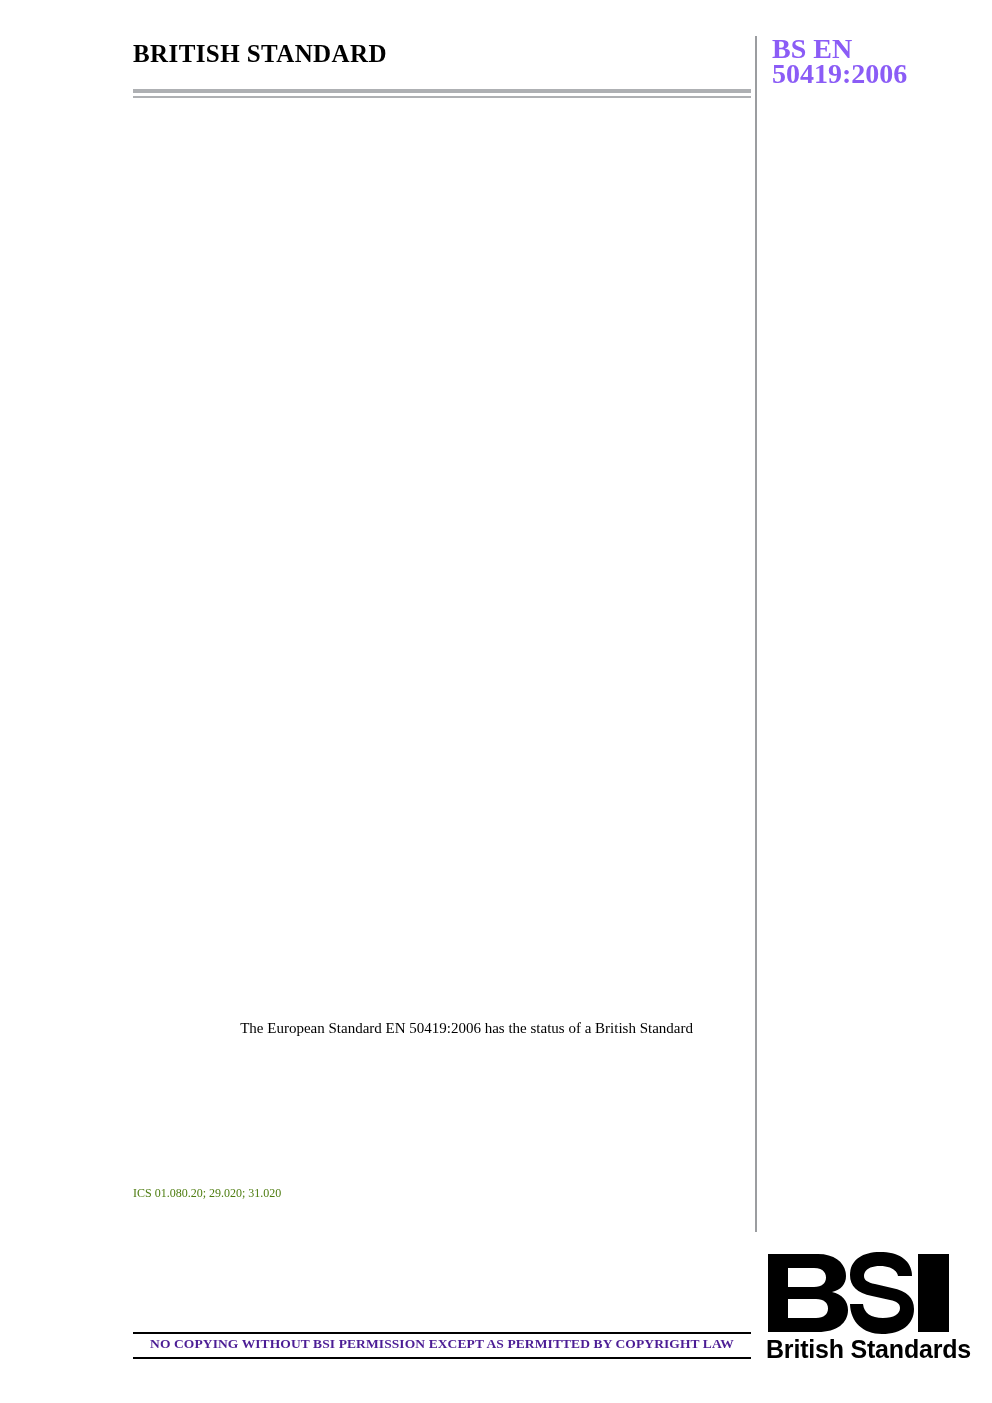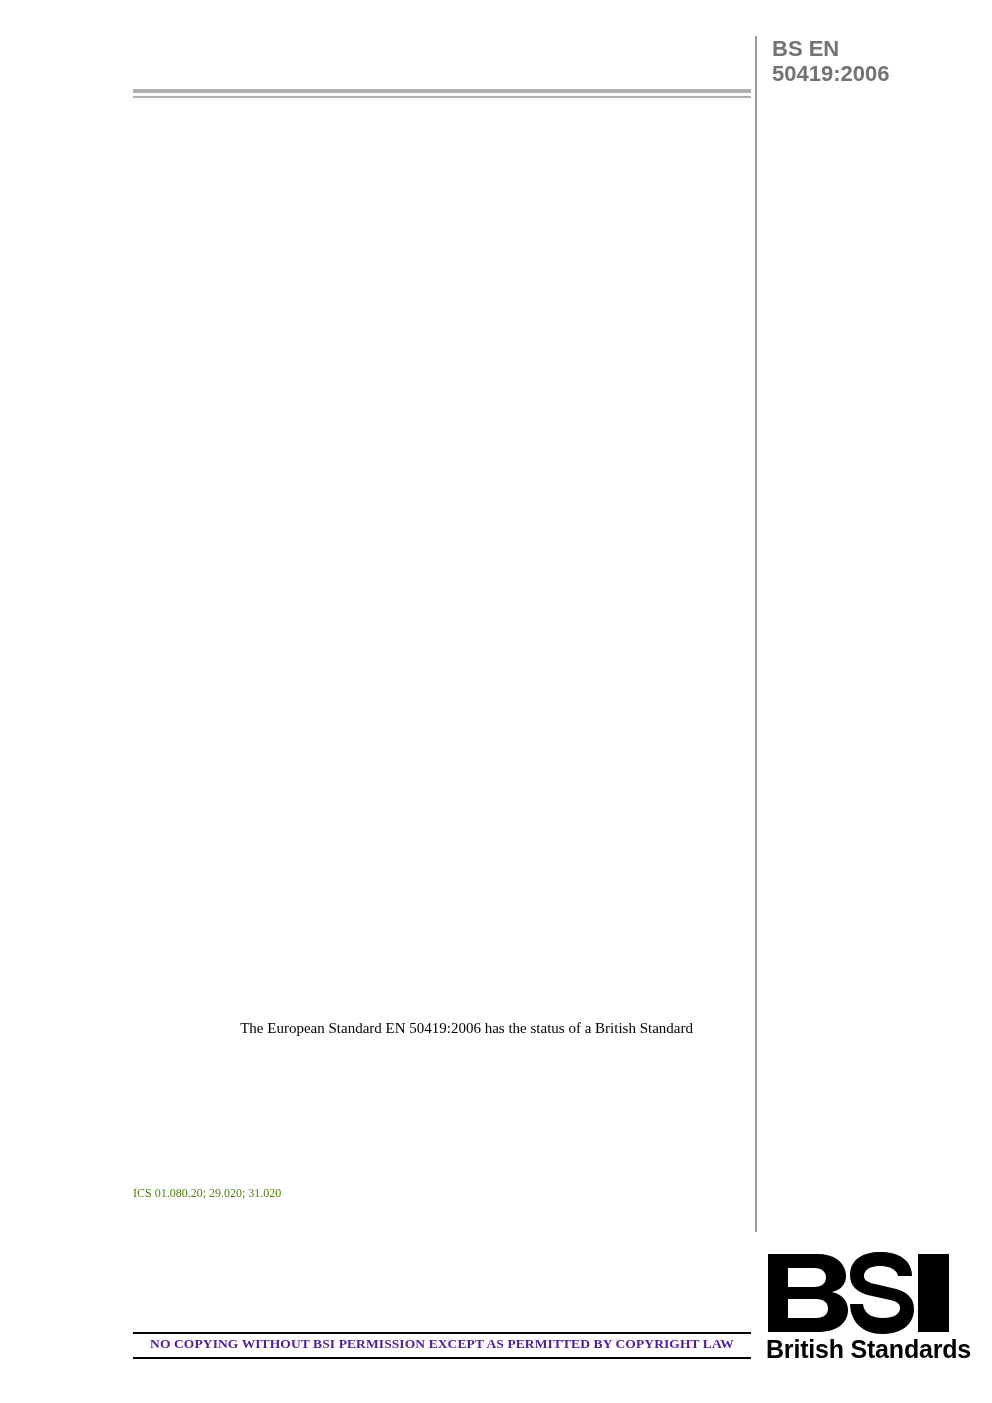--- a/index.html
+++ b/index.html
@@ -36,25 +36,25 @@
     font-weight: bold;
     font-size: 25px;
     letter-spacing: 0.4px;
     color: #000;
     white-space: nowrap;
   }
   .header-ref {
     position: absolute;
     left: 639px;
     top: -4px;
-    font-family: Liberation Sans, sans-serif;
-    font-weight: bold;
-    font-size: 22px;
+    font-family: Liberation Serif, serif;
+    font-weight: bold;
+    font-size: 28px;
     line-height: 25px;
-    color: #737373;
+    color: #8b5cf6;
     white-space: nowrap;
   }
 
   
   .rule-thick {
     position: absolute;
     left: 133px;
     top: 89px;
     width: 618px;
     height: 4px;
@@ -170,20 +170,21 @@
     color: #000;
     white-space: nowrap;
   }
 </style>
 </head>
 <body>
 
 <div class="page">
 
   <div class="header">
+    <div class="header-title">BRITISH STANDARD</div>
     <div class="header-ref">
       <span>BS EN</span><br>
       <span>50419:2006</span>
     </div>
   </div>
 
   <div class="rule-thick"></div>
   <div class="rule-thin"></div>
 
   <div class="v-divider"></div>

